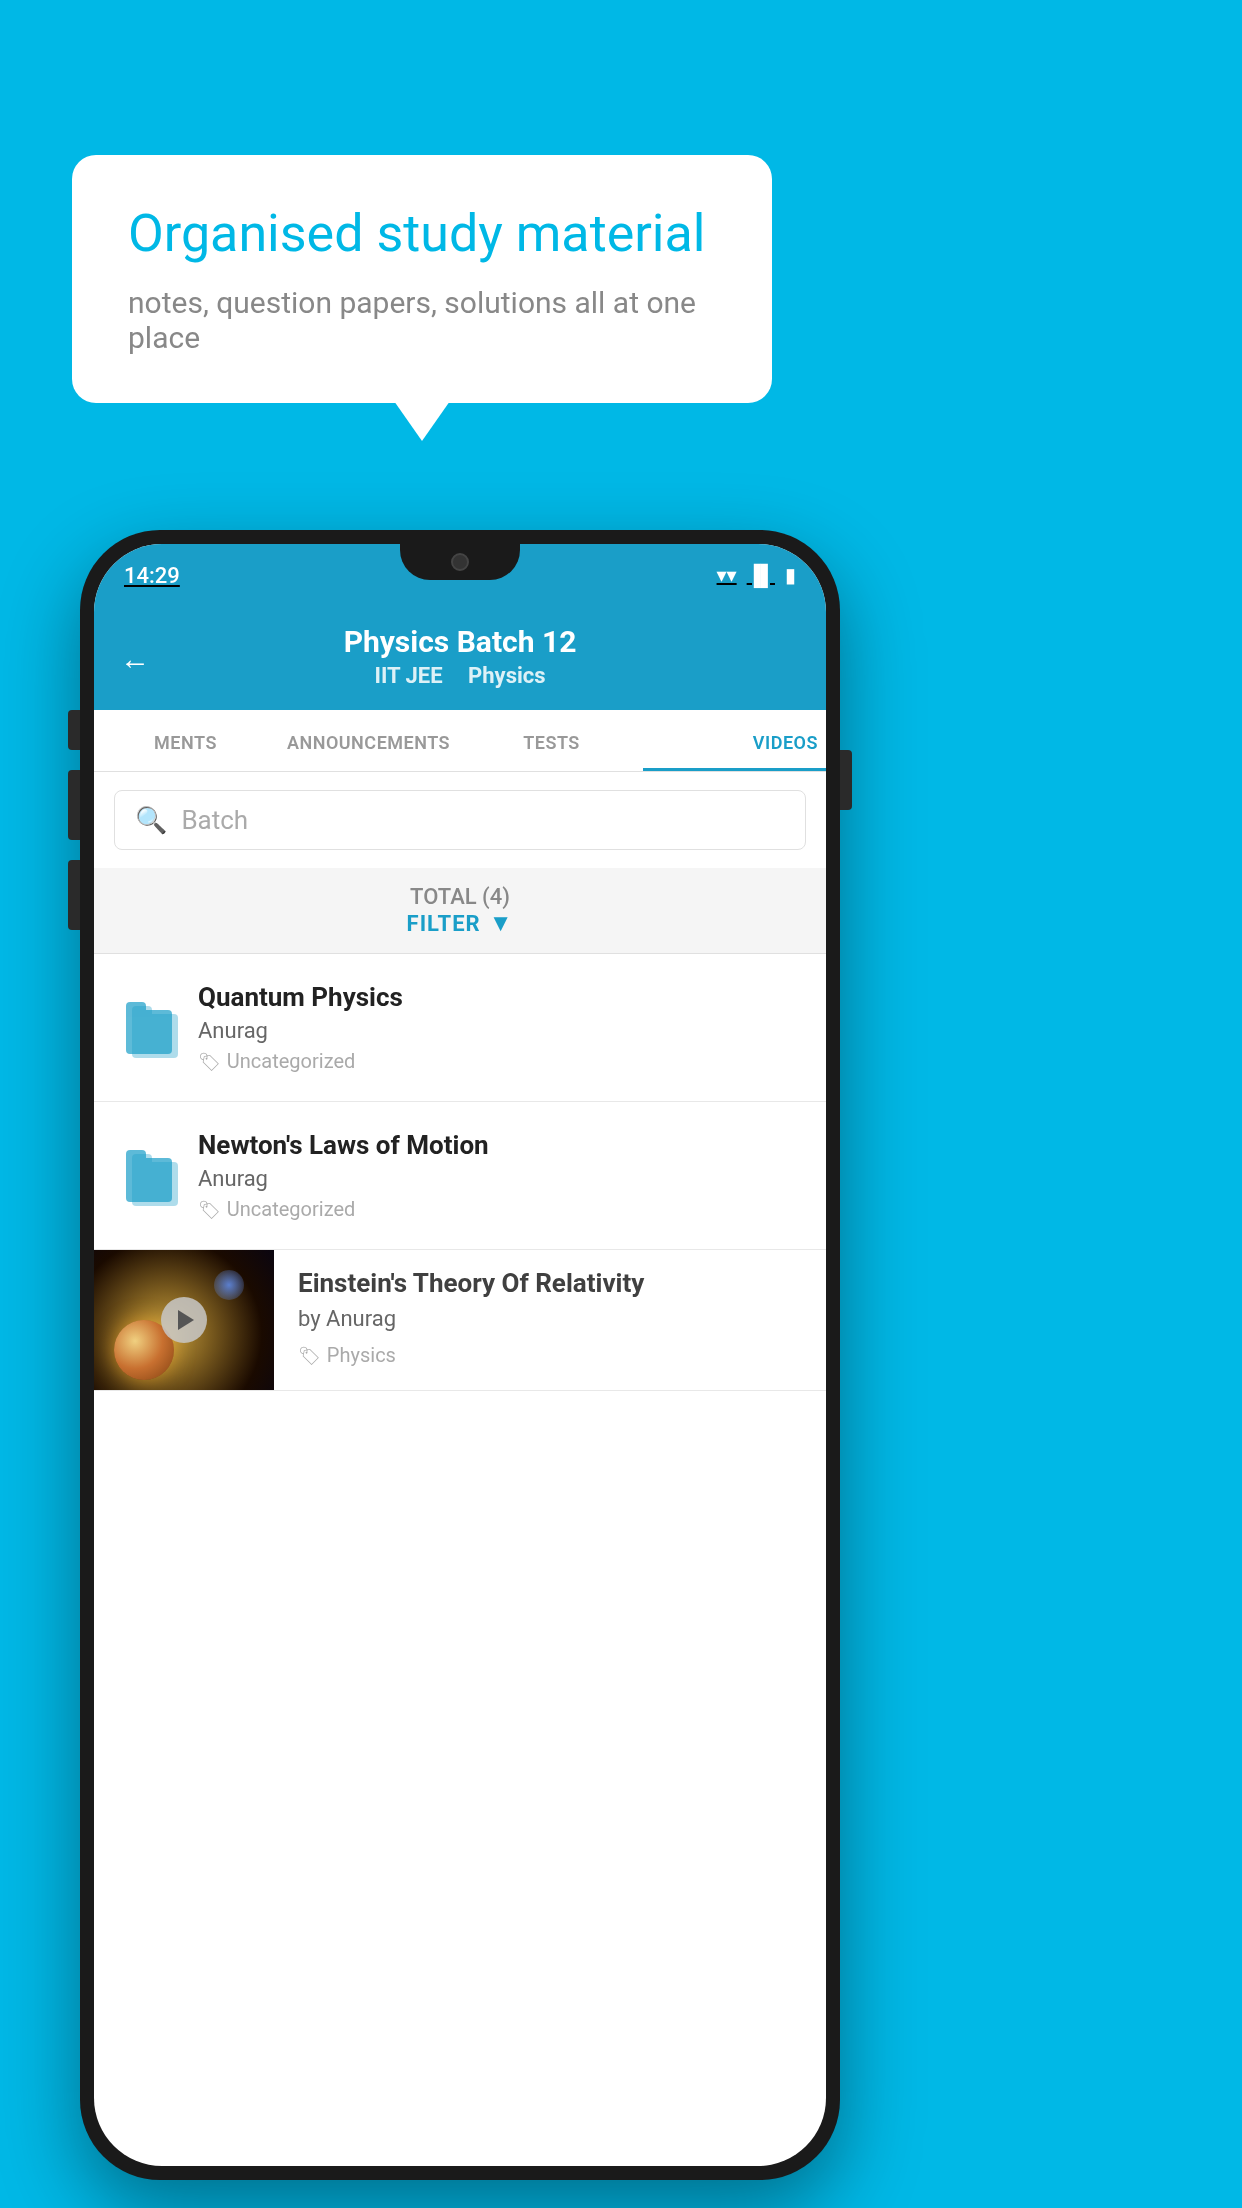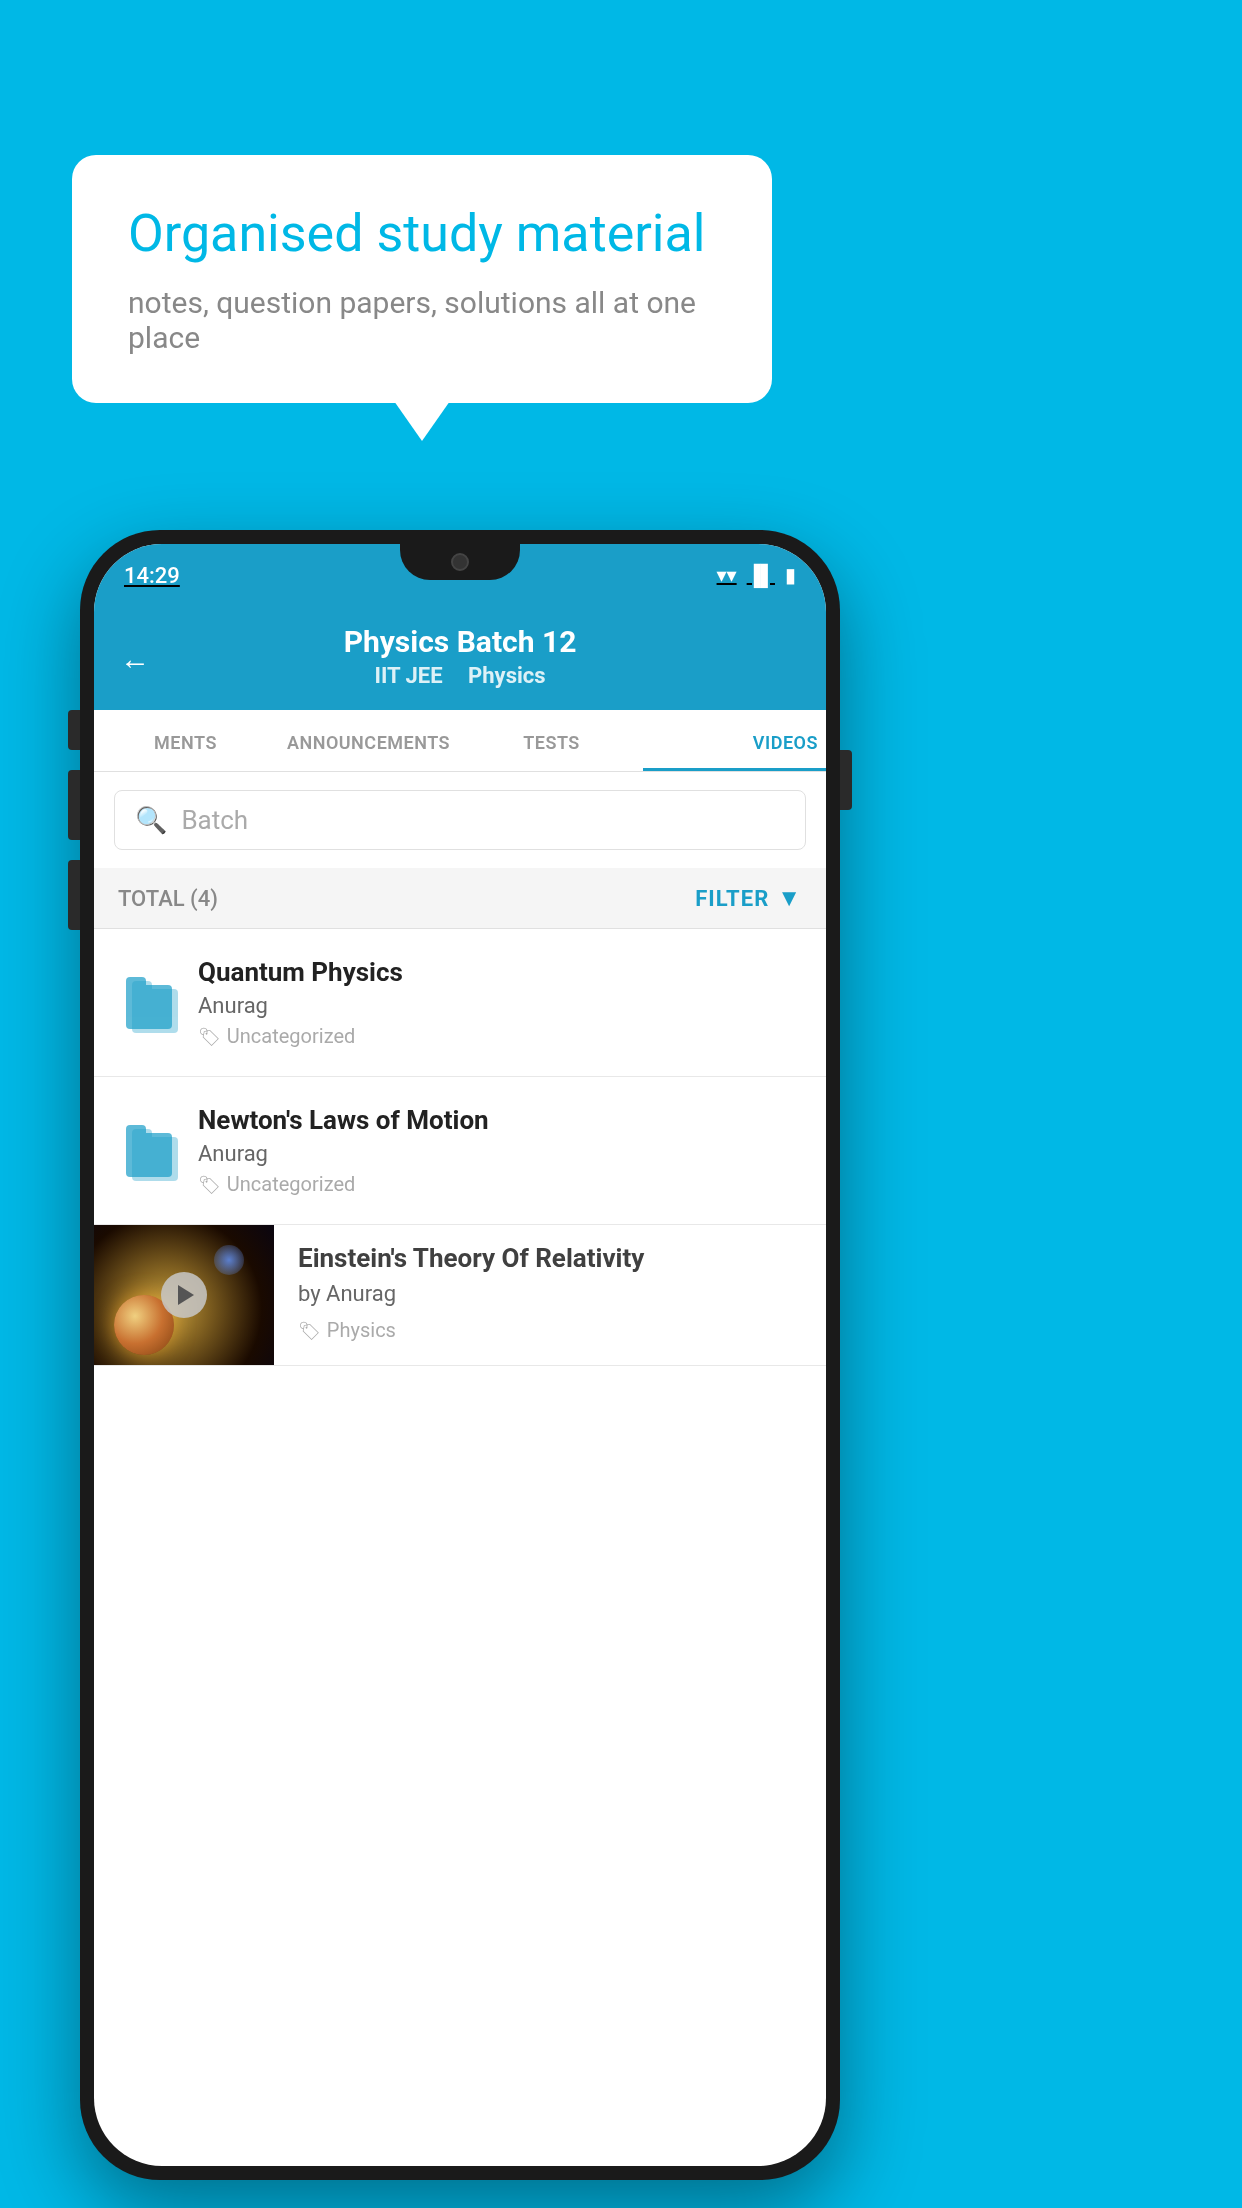--- a/index.html
+++ b/index.html
@@ -208,20 +208,21 @@
     }
 
     
     .filter-bar {
       background: #f5f5f5;
       display: flex;
       align-items: center;
       justify-content: space-between;
       padding: 16px 24px;
       border-bottom: 1px solid #e0e0e0;
+      flex-direction: column;
     }
     .total-count {
       color: #888;
       font-size: 22px;
       font-weight: 500;
     }
     .filter-btn {
       color: #1a9ec8;
       font-size: 22px;
       font-weight: 700;

